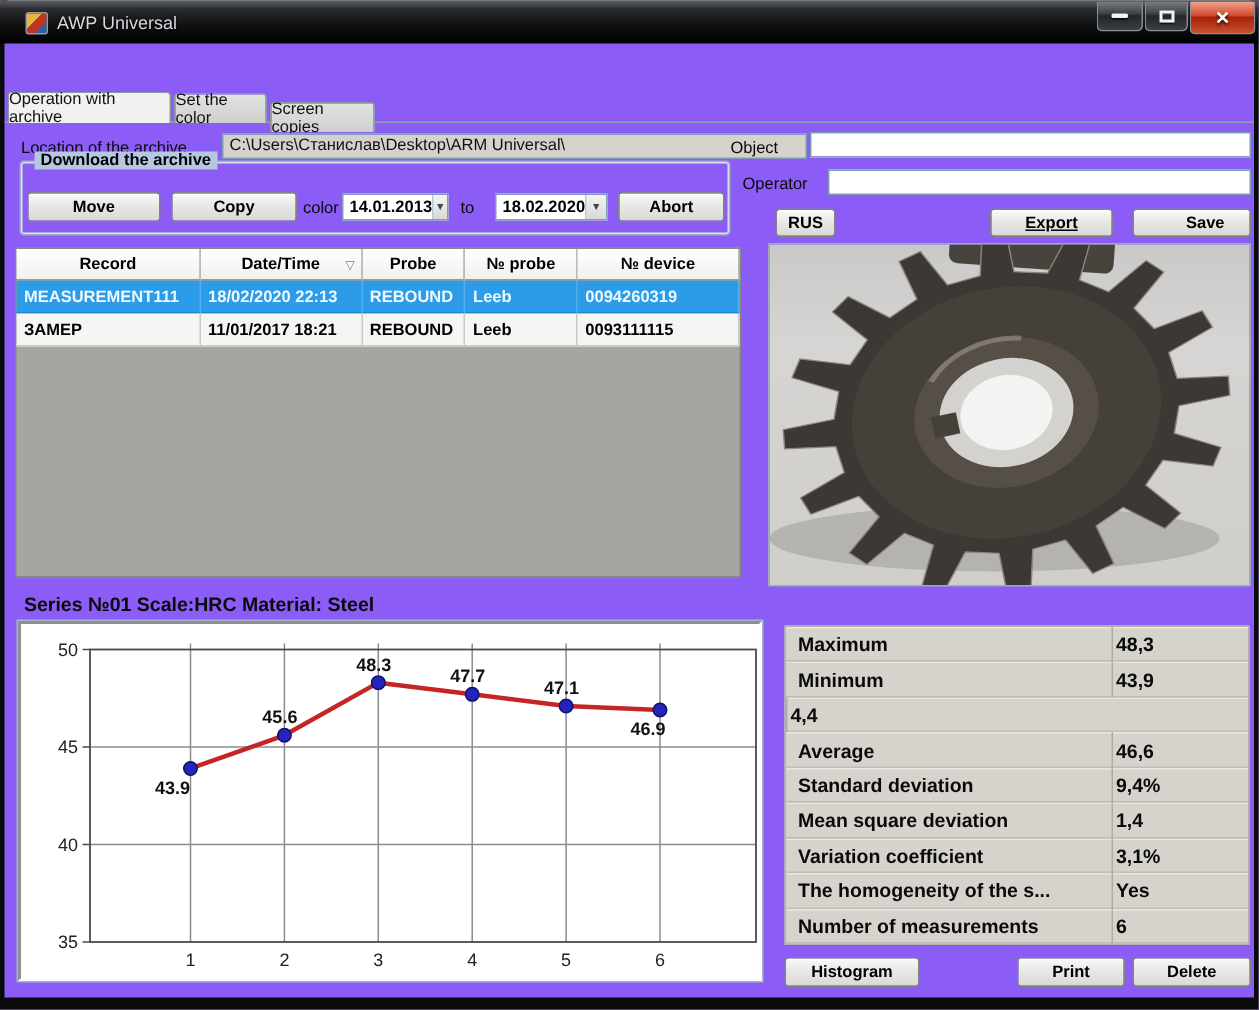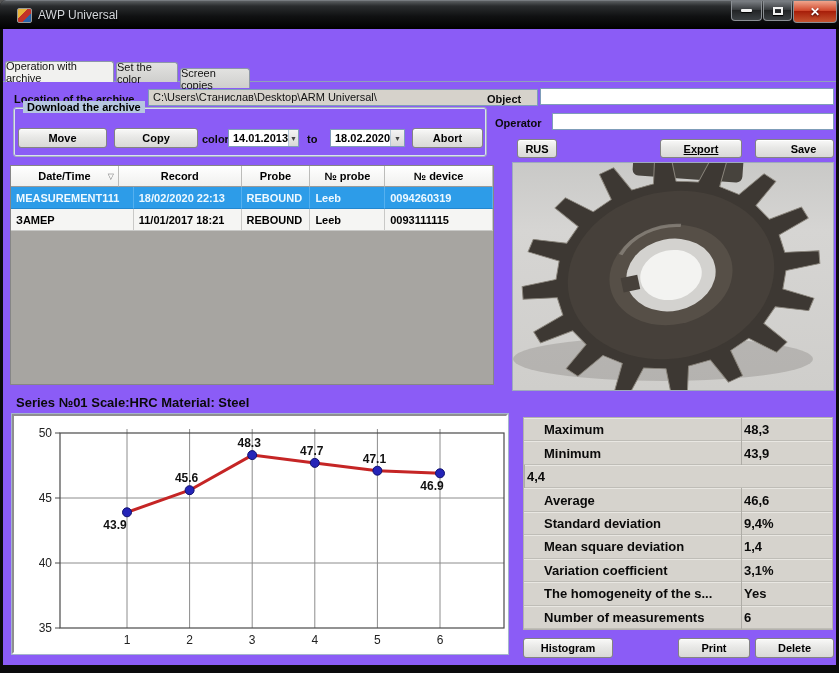--- a/index.html
+++ b/index.html
@@ -36,21 +36,21 @@
   .tabline { position:absolute; left:0; top:52px; width:833px; height:1px; background:#90a0ba; }
   .tab { position:absolute; top:33px; height:20px; font-size:11px; color:#111;
     display:flex; align-items:center; justify-content:center;
     border:1px solid #8d97a8; border-bottom:none; border-radius:3px 3px 0 0;
     background:linear-gradient(#e2e2e0,#cfcfcd); }
   .tab.active { background:#f1f1ef; height:21px; top:32px; z-index:2; }
   .tab1 { left:2px;  width:109px; }
   .tab2 { left:113px; width:62px; }
   .tab3 { left:177px; width:70px;margin-top:6px; }
 
-  .lbl { position:absolute; font-size:11px; font-weight:bold; color:#0a0a0a; white-space:nowrap; }
+  .lbl { position:absolute; font-size:11px; font-weight:normal; color:#0a0a0a; white-space:nowrap; }
 
   .field { position:absolute; border:1px solid #7f9db9; background:#fff; font-size:11px;
     color:#111; padding:1px 4px; overflow:hidden; white-space:nowrap; }
   .field.gray { background:#d6d2cb; font-weight:normal; }
 
   .groupbox { position:absolute; left:10px; top:78px; width:474px; height:50px;
     border:1px solid #a3aebf; border-radius:3px; box-shadow:inset 0 0 0 1px #d9e2ef; }
   .groupbox-label { position:absolute; left:9px; top:-7px; background:#b6c7e0; padding:0 4px;
     font-size:11px; font-weight:bold; }
 
@@ -88,21 +88,21 @@
   .chart-panel { position:absolute; left:9px; top:385px; width:496px; height:240px; background:#fff;
     border-top:2px solid #8f8f8f; border-left:2px solid #8f8f8f;
     border-bottom:2px solid #fdfdfd; border-right:2px solid #fdfdfd;
     box-shadow:0 0 0 1px #a4b4cc; }
 
   
   .stats { position:absolute; left:520px; top:388px; width:310px; height:213px;
     border:1px solid #b4b2ac; display:flex; flex-direction:column; background:#d6d3cd; }
   .stat-row { flex:1; display:flex; box-shadow:inset 0 1px 0 #e9e7e2, inset 0 -1px 0 #bfbdb7; }
   .stat-label { width:217px; font-size:13px; font-weight:bold; color:#0a0a0a; display:flex;
-    align-items:center; padding-left:20px; white-space:nowrap; overflow:hidden; }
+    align-items:center; padding-left:8px; white-space:nowrap; overflow:hidden; }
   .stat-value { flex:1; border-left:1px solid #aeaca6; font-size:13px; font-weight:bold; color:#0a0a0a;
     display:flex; align-items:center; padding-left:2px; }
 
   svg text { font-family:"Liberation Sans", sans-serif; }
 </style>
 </head>
 <body>
 
 <div id="canvas">
 
@@ -141,22 +141,22 @@
     </div>
     <div class="lbl" style="left:304px; top:104px;">to</div>
     <div class="combo" style="left:327px; top:100px; width:75px; height:18px;">
       <span class="val">18.02.2020</span>
       <span class="arrow">▼</span>
     </div>
     <div class="btn" style="left:409px; top:99px; width:71px; height:20px;">Abort</div>
 
     <div class="grid" id="grid">
         <div class="grid-header">
+          <div class="gh-cell" style="width: 123px;">Record</div>
           <div class="gh-cell" style="width: 108px;">Date/Time<span class="gh-sort">▽</span></div>
-          <div class="gh-cell" style="width: 123px;">Record</div>
           <div class="gh-cell" style="width: 69px;">Probe</div>
           <div class="gh-cell" style="width: 75px;">№ probe</div>
           <div class="gh-cell" style="width: 108px;">№ device</div>
         </div>
         <div class="grid-row selected">
           <div class="gr-cell" style="width: 123px;">MEASUREMENT111</div>
           <div class="gr-cell" style="width: 108px;">18/02/2020 22:13</div>
           <div class="gr-cell" style="width: 69px;">REBOUND</div>
           <div class="gr-cell" style="width: 75px;">Leeb</div>
           <div class="gr-cell" style="width: 108px;">0094260319</div>

